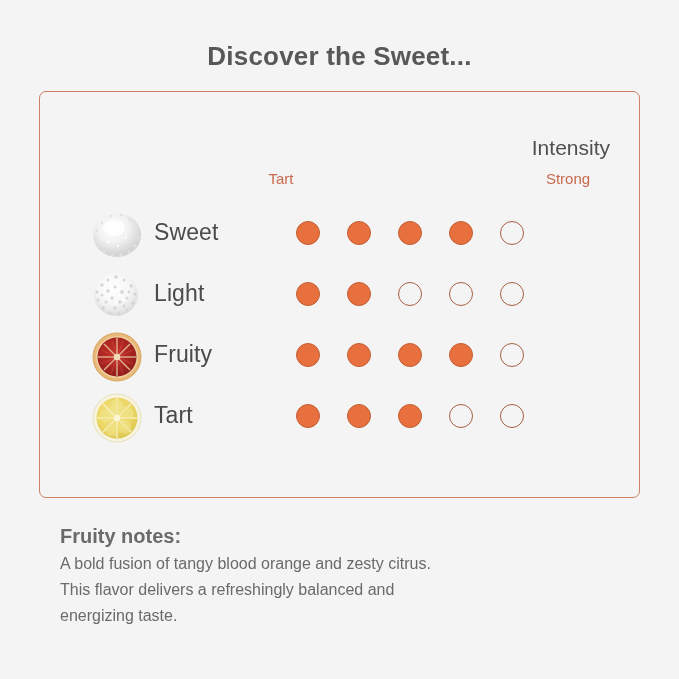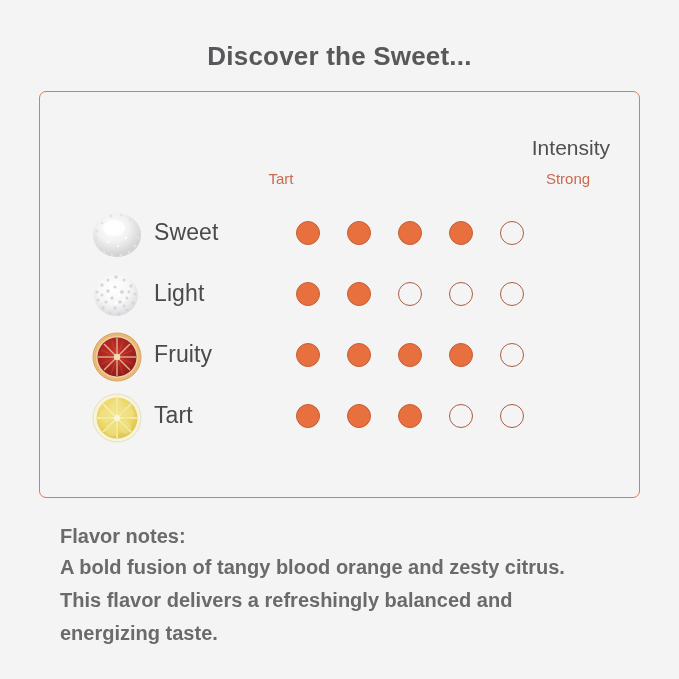--- a/index.html
+++ b/index.html
@@ -133,24 +133,24 @@
     top: 521px;
     width: 580px;
   }
   .notes-heading {
     font-size: 20px;
     font-weight: 600;
     color: #6a6a6c;
     line-height: 30px;
   }
   .notes-body {
-    font-size: 20px;
-    font-weight: 700;
+    font-size: 16px;
+    font-weight: 400;
     color: #6a6a6c;
-    line-height: 33px;
+    line-height: 26px;
     white-space: pre-line;
   }
 </style>
 </head>
 <body>
 
 <div id="page">
 
   <div class="page-title">Discover the Sweet...</div>
 
@@ -352,19 +352,19 @@
         <span class="dot filled"></span>
         <span class="dot filled"></span>
         <span class="dot"></span>
         <span class="dot"></span>
       </span>
     </div>
 
   </div>
 
   <div class="notes">
-    <div class="notes-heading">Flavor notes:</div>
+    <div class="notes-heading">Fruity notes:</div>
     <div class="notes-body">A bold fusion of tangy blood orange and zesty citrus.
 This flavor delivers a refreshingly balanced and
 energizing taste.</div>
   </div>
 
 </div>
 
 </body></html>

